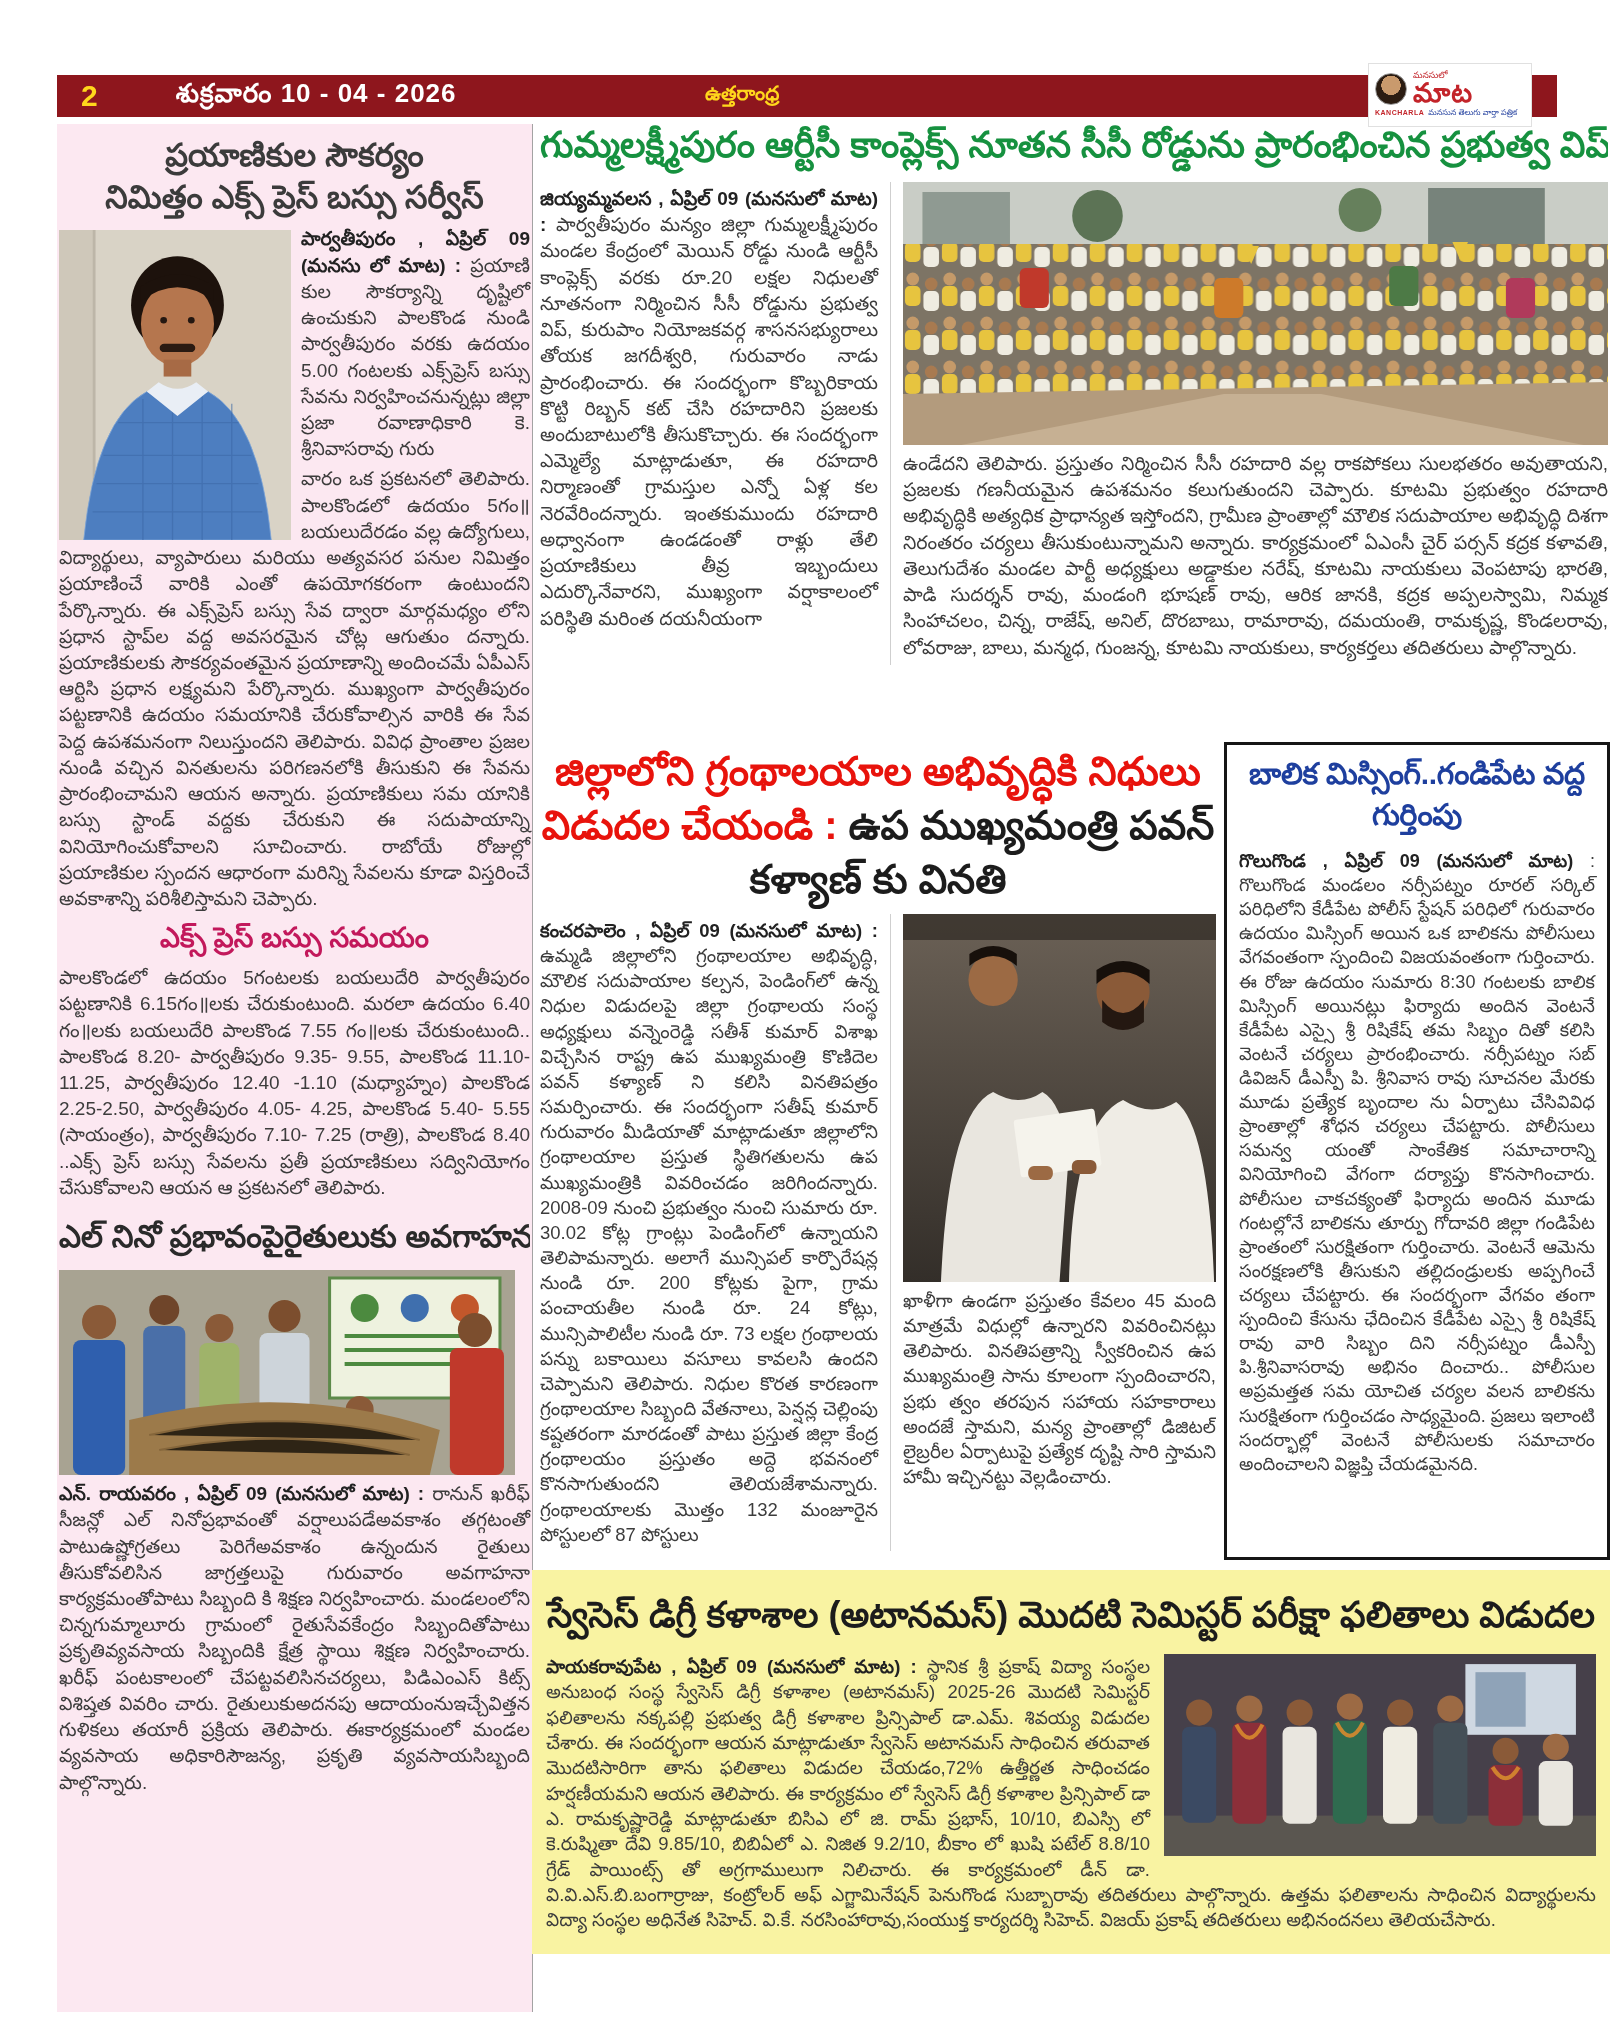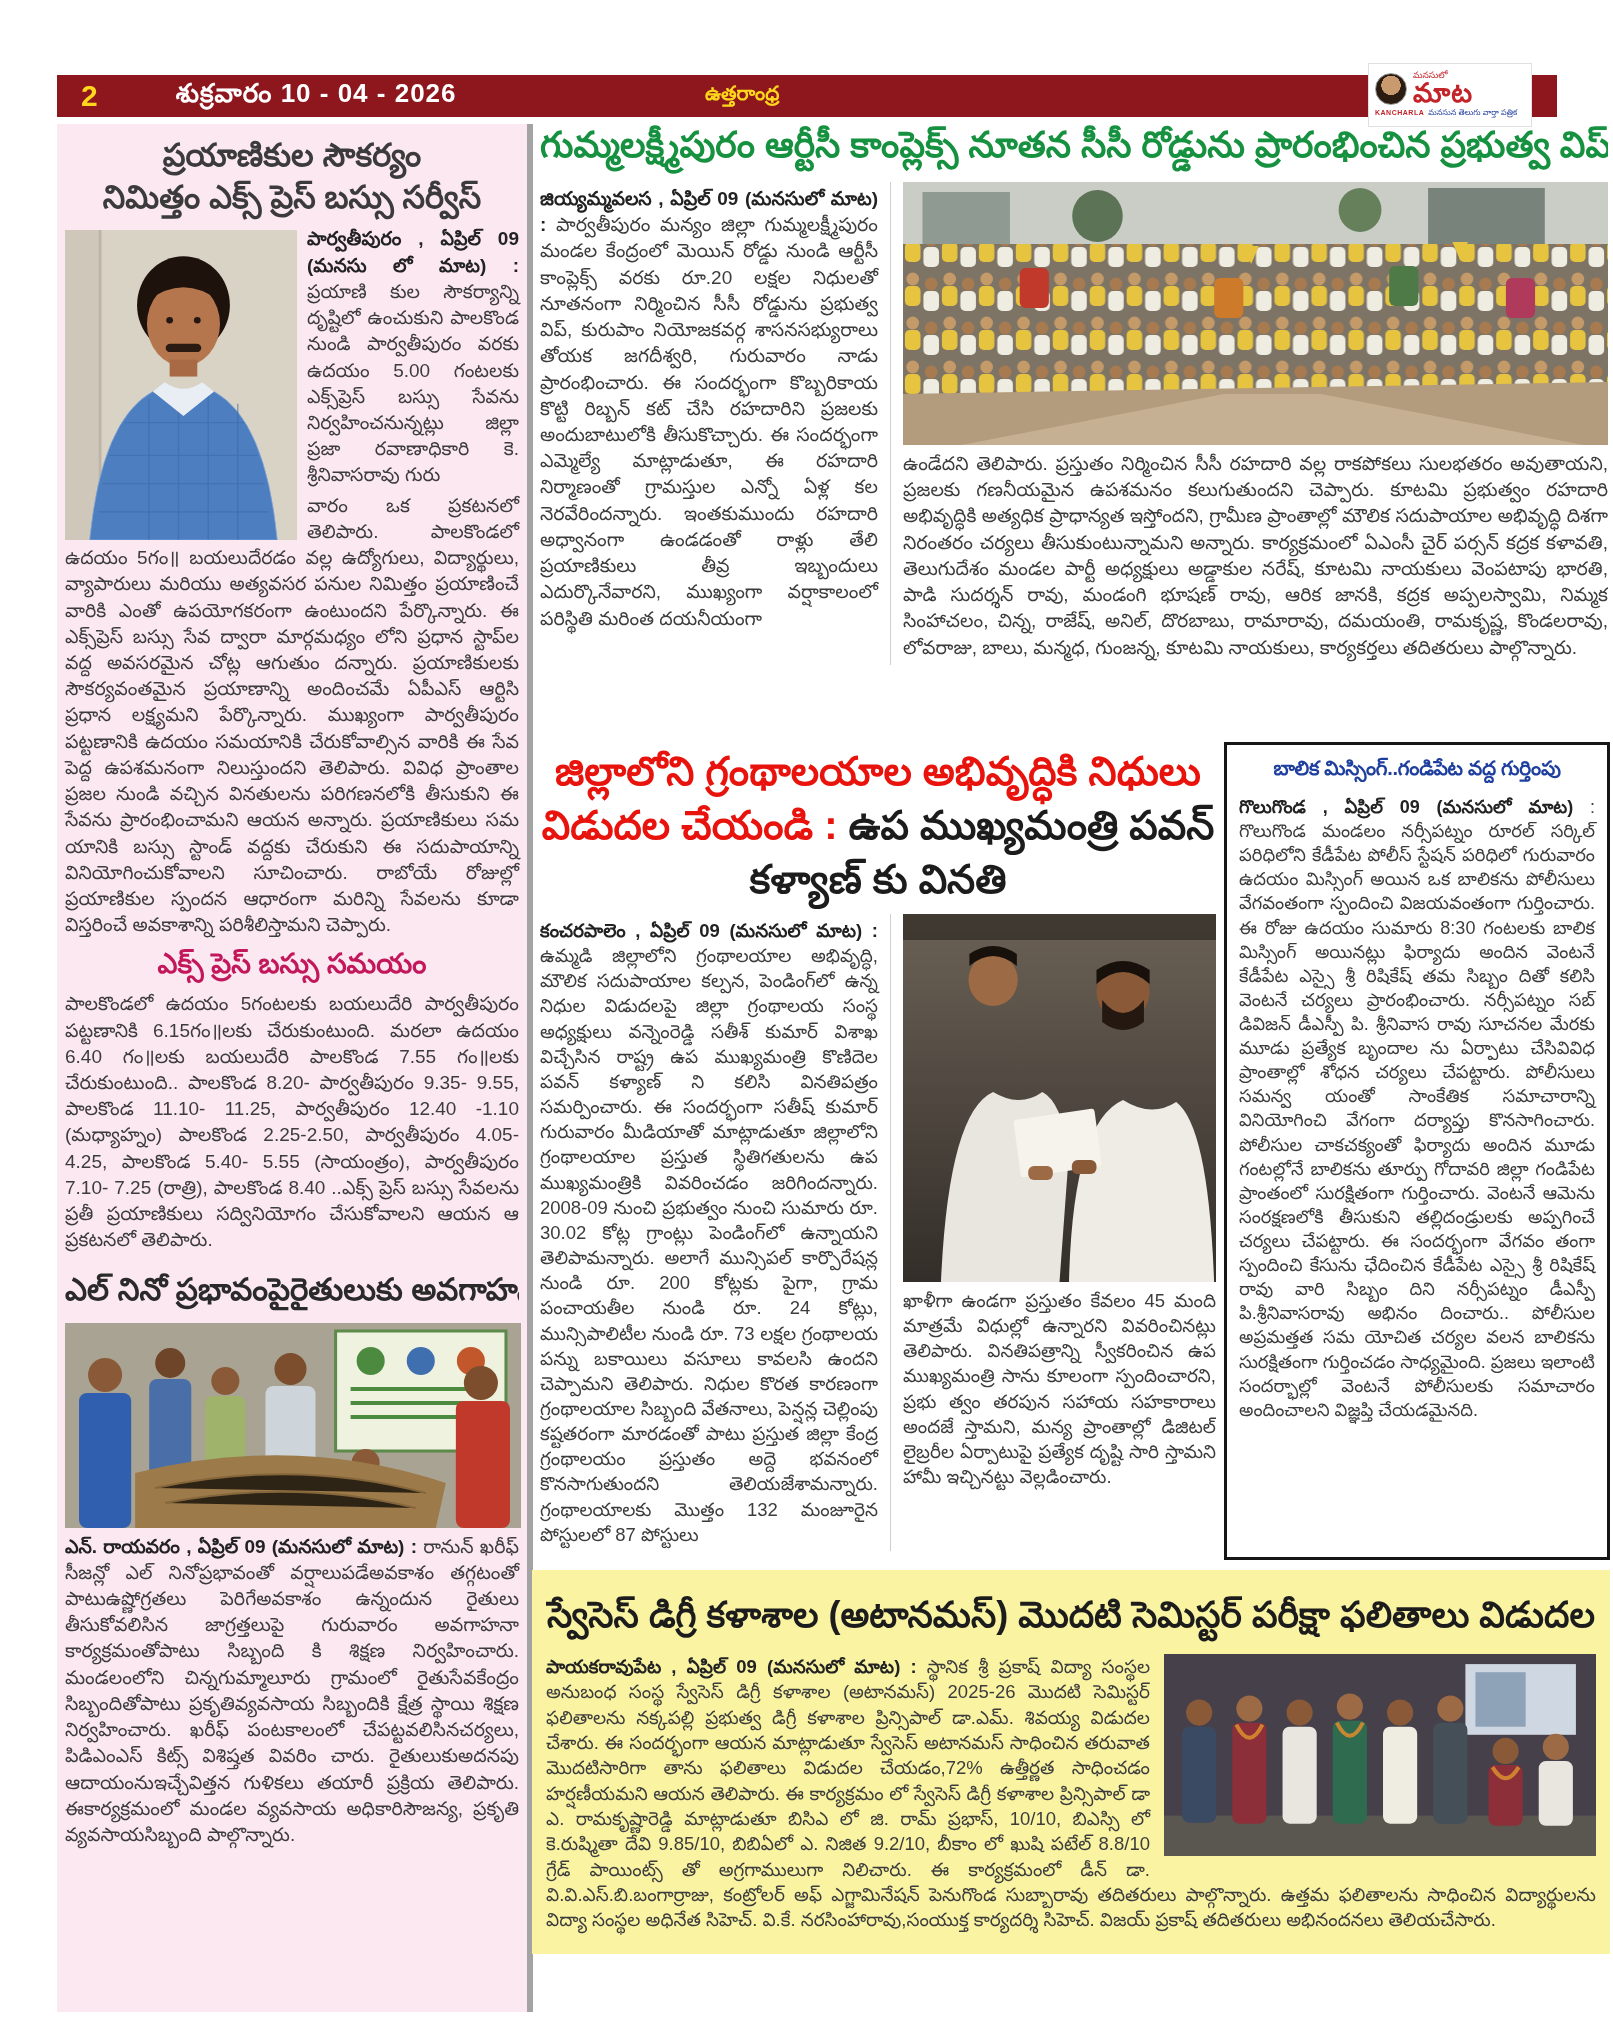--- a/index.html
+++ b/index.html
@@ -22,21 +22,21 @@
   .logo-sub{display:flex;gap:4px;align-items:baseline;margin-top:1px;}
   .logo-pub{color:#c3242a;font-size:7px;font-weight:bold;letter-spacing:.5px;}
   .logo-tag{color:#23409f;font-size:8px;}
   
   .body{font-size:19px;line-height:1.38;text-align:justify;margin:4px 0;color:#3c3c3c;}
   .body strong{color:#222;}
   .photo{display:block;}
   section,aside{box-sizing:border-box;}
   
   .left-col{position:absolute;left:57px;top:124px;width:476px;height:1888px;background:#fce8f1;
-            padding:8px 8px;overflow:hidden;border-right:6px solid #a3a3a3;}
+            padding:8px 2px;overflow:hidden;border-right:1px solid #a3a3a3;}
   .bus-head{margin:2px 0 8px;text-align:center;font-size:32px;line-height:1.32;color:#3b3b3b;font-weight:bold;}
   .portrait{float:left;width:232px;height:310px;margin:4px 10px 4px 0;background:#d9d3c6;}
   .bus-subhead{text-align:center;color:#c2185b;font-size:28px;font-weight:bold;margin:10px 0 4px;}
   .elnino-head{margin:18px 0 8px;font-size:31px;font-weight:bold;color:#2a2a2a;white-space:nowrap;overflow:hidden;}
   .elnino-photo{width:456px;height:205px;background:#8e9778;margin-bottom:6px;}
   
   .ccroad{position:absolute;left:540px;top:124px;width:1068px;height:616px;overflow:hidden;}
   .ccroad-head{margin:0 0 8px;text-align:center;font-size:36px;font-weight:bold;color:#16913f;
                white-space:nowrap;overflow:hidden;}
   .cols{display:flex;gap:12px;}
@@ -46,21 +46,21 @@
   
   .library{position:absolute;left:540px;top:742px;width:676px;height:818px;overflow:hidden;}
   .lib-head{margin:2px 0 8px;text-align:center;font-size:40px;font-weight:bold;line-height:1.35;}
   .lib-head .red{color:#e8130c;}
   .lib-head .blk{color:#1c1c1c;}
   .library .body{font-size:18.5px;line-height:1.36;}
   .meeting{width:100%;height:368px;background:#5a5047;margin-bottom:6px;}
   
   .missing{position:absolute;left:1224px;top:742px;width:386px;height:818px;background:#ffffff;
            border:3px solid #161616;padding:8px 12px;overflow:hidden;}
-  .miss-head{margin:4px 0 10px;text-align:center;font-size:20px;font-weight:bold;color:#1e3f9e;letter-spacing:-.3px;}
+  .miss-head{margin:4px 0 10px;text-align:center;font-size:30px;font-weight:bold;color:#1e3f9e;letter-spacing:-.3px;}
   .missing .body{font-size:18px;line-height:1.34;}
   
   .college{position:absolute;left:532px;top:1570px;width:1078px;height:384px;background:#f9f3a2;
            padding:20px 14px;overflow:hidden;}
   .col-head{margin:4px 0 10px;text-align:center;font-size:36px;font-weight:bold;color:#1c1c1c;
             white-space:nowrap;overflow:hidden;}
   .college-photo{float:right;width:432px;height:202px;margin:0 0 8px 14px;background:#46404a;}
   .college .body{font-size:18.5px;line-height:1.37;}
 </style>
 </head>

